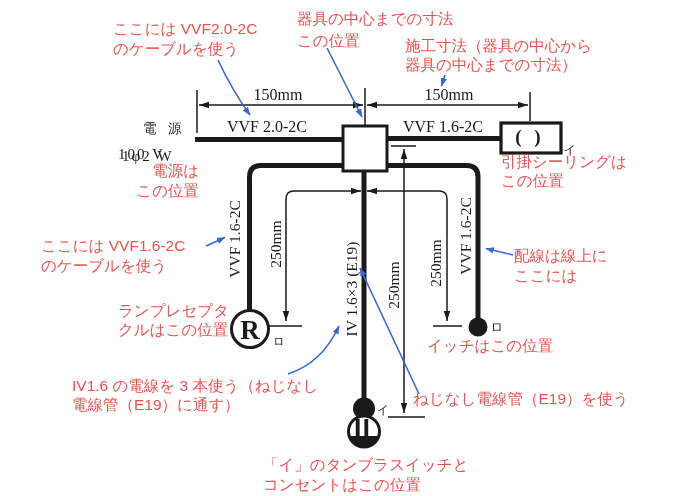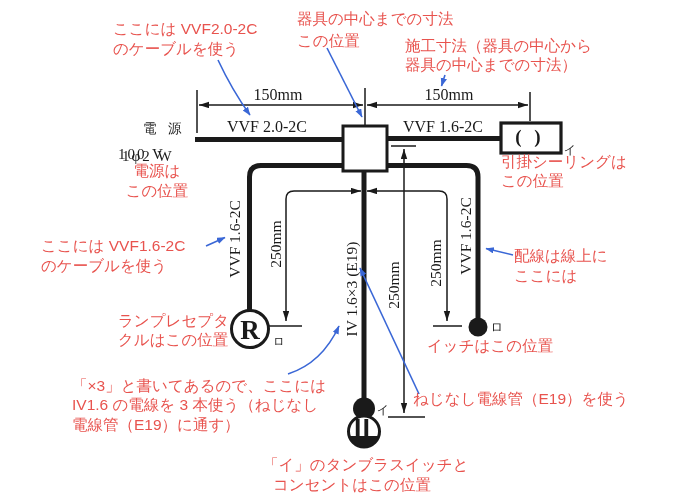--- a/index.html
+++ b/index.html
@@ -114,45 +114,44 @@
     <div>この位置</div>
   </div>
   <div class="note" style="left:405px;top:36px;line-height:19px">
     <div>施工寸法（器具の中心から</div>
     <div>器具の中心までの寸法）</div>
   </div>
   <div class="note" style="left:501px;top:152px;line-height:19px">
     <div>引掛シーリングは</div>
     <div>この位置</div>
   </div>
-  <div class="note" style="left:115px;top:161px;width:84px;text-align:center">
+  <div class="note" style="left:115px;top:161px;width:84px;text-align:right">
     <div>電源は</div>
     <div>この位置</div>
   </div>
   <div class="note" style="left:41px;top:236px">
     <div>ここには VVF1.6-2C</div>
     <div>のケーブルを使う</div>
   </div>
-  <div class="note" style="left:118px;top:311px;line-height:19px">
+  <div class="note" style="left:118px;top:301px;line-height:19px">
     <div>ランプレセプタ</div>
     <div>クルはこの位置</div>
   </div>
   <div class="note" style="left:514px;top:246px">
     <div>配線は線上に</div>
     <div>ここには</div>
   </div>
   <div class="note" style="left:427px;top:336px">
     <div>イッチはこの位置</div>
   </div>
   <div class="note" style="left:72px;top:376px;line-height:19.3px">
-    <div>「×3」と書いてあるので、ここには</div>
     <div>IV1.6 の電線を 3 本使う（ねじなし</div>
     <div>電線管（E19）に通す）</div>
   </div>
   <div class="note" style="left:413px;top:389px">
     <div>ねじなし電線管（E19）を使う</div>
   </div>
   <div class="note" style="left:263px;top:455px">
     <div>「イ」のタンブラスイッチと</div>
-    <div style="margin-left:10px">コンセントはこの位置</div>
+    <div style="">コンセントはこの位置</div>
   </div>
 
 </div>
 
 </body></html>

